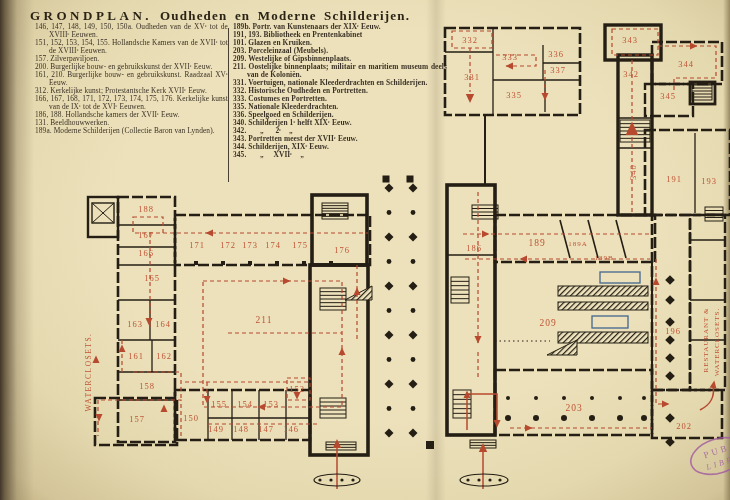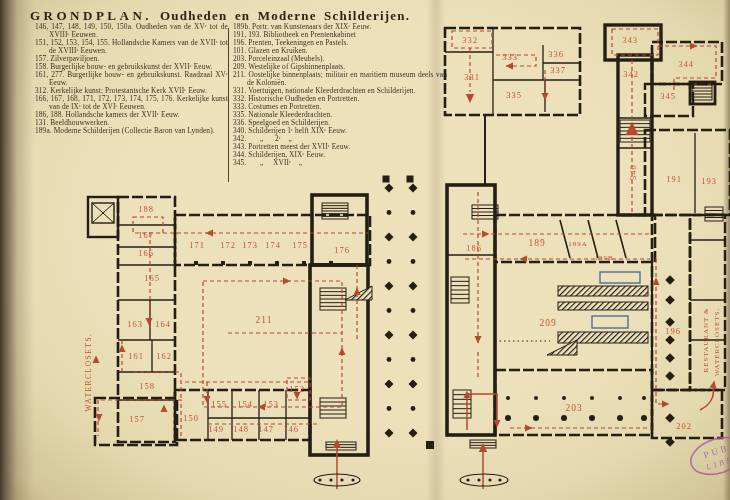--- a/index.html
+++ b/index.html
@@ -13,21 +13,21 @@
   .crease{position:absolute;left:426px;top:0;bottom:0;width:20px;pointer-events:none;
     background:linear-gradient(90deg,rgba(0,0,0,0) 0%,rgba(90,74,48,.14) 50%,rgba(0,0,0,0) 100%);}
   .title{position:absolute;left:30px;top:8px;width:405px;text-align:left;
     font-weight:bold;font-size:13px;color:#2b2315;white-space:nowrap;}
   .title .t1{letter-spacing:3.5px;margin-right:8px;}
   .title .t2{letter-spacing:1.2px;word-spacing:3px;}
   .legend-col{position:absolute;top:23px;font-size:7.4px;line-height:8px;color:#3a3125;
     text-align:justify;}
   .legend-col .entry{padding-left:14px;text-indent:-14px;letter-spacing:.1px;}
   #leg-left{left:35px;width:193px;}
-  #leg-right{left:233px;width:214px;}
+  #leg-right{left:233px;width:214px;font-weight:bold;}
   .divider{position:absolute;left:228px;top:28px;height:154px;width:0;
     border-left:1px solid #4a4030;}
   svg.plan{position:absolute;left:0;top:0;width:730px;height:500px;}
 </style>
 </head>
 <body>
 
 <div class="page">
   <div class="binding"></div>
   <div class="edge-r"></div>
@@ -35,32 +35,31 @@
 
   <div class="title">
     <span class="t1">GRONDPLAN.</span><span class="t2">Oudheden en Moderne Schilderijen.</span>
   </div>
 
   <div class="divider"></div>
   <div class="legend-col" id="leg-left">
       <div class="entry">146, 147, 148, 149, 150, 150a. Oudheden van de XVᵉ tot de XVIIIᵉ Eeuwen.</div>
       <div class="entry">151, 152, 153, 154, 155. Hollandsche Kamers van de XVIIᵉ tot de XVIIIᵉ Eeuwen.</div>
       <div class="entry">157. Zilverpaviljoen.</div>
-      <div class="entry">158. Burgerlijke bouw- en gebruikskunst der XVIIᵉ Eeuw.</div>
-      <div class="entry">161, 277. Burgerlijke bouw- en gebruikskunst. Raadzaal XVᵉ Eeuw.</div>
+      <div class="entry">200. Burgerlijke bouw- en gebruikskunst der XVIIᵉ Eeuw.</div>
+      <div class="entry">161, 210. Burgerlijke bouw- en gebruikskunst. Raadzaal XVᵉ Eeuw.</div>
       <div class="entry">312. Kerkelijke kunst; Protestantsche Kerk XVIIᵉ Eeuw.</div>
       <div class="entry">166, 167, 168, 171, 172, 173, 174, 175, 176. Kerkelijke kunst van de IXᵉ tot de XVIᵉ Eeuwen.</div>
       <div class="entry">186, 188. Hollandsche kamers der XVIIᵉ Eeuw.</div>
       <div class="entry">131. Beeldhouwwerken.</div>
       <div class="entry">189a. Moderne Schilderijen (Collectie Baron van Lynden).</div>
     </div>
   <div class="legend-col" id="leg-right">
       <div class="entry">189b. Portr. van Kunstenaars der XIXᵉ Eeuw.</div>
       <div class="entry">191, 193. Bibliotheek en Prentenkabinet</div>
-      <div class="entry">196. Prenten, Teekeningen en Pastels.</div>
       <div class="entry">101. Glazen en Kruiken.</div>
       <div class="entry">203. Porceleinzaal (Meubels).</div>
       <div class="entry">209. Westelijke of Gipsbinnenplaats.</div>
       <div class="entry">211. Oostelijke binnenplaats; militair en maritiem museum deels van de Koloniën.</div>
       <div class="entry">331. Voertuigen, nationale Kleederdrachten en Schilderijen.</div>
       <div class="entry">332. Historische Oudheden en Portretten.</div>
       <div class="entry">333. Costumes en Portretten.</div>
       <div class="entry">335. Nationale Kleederdrachten.</div>
       <div class="entry">336. Speelgoed en Schilderijen.</div>
       <div class="entry">340. Schilderijen 1ᵉ helft XIXᵉ Eeuw.</div>

